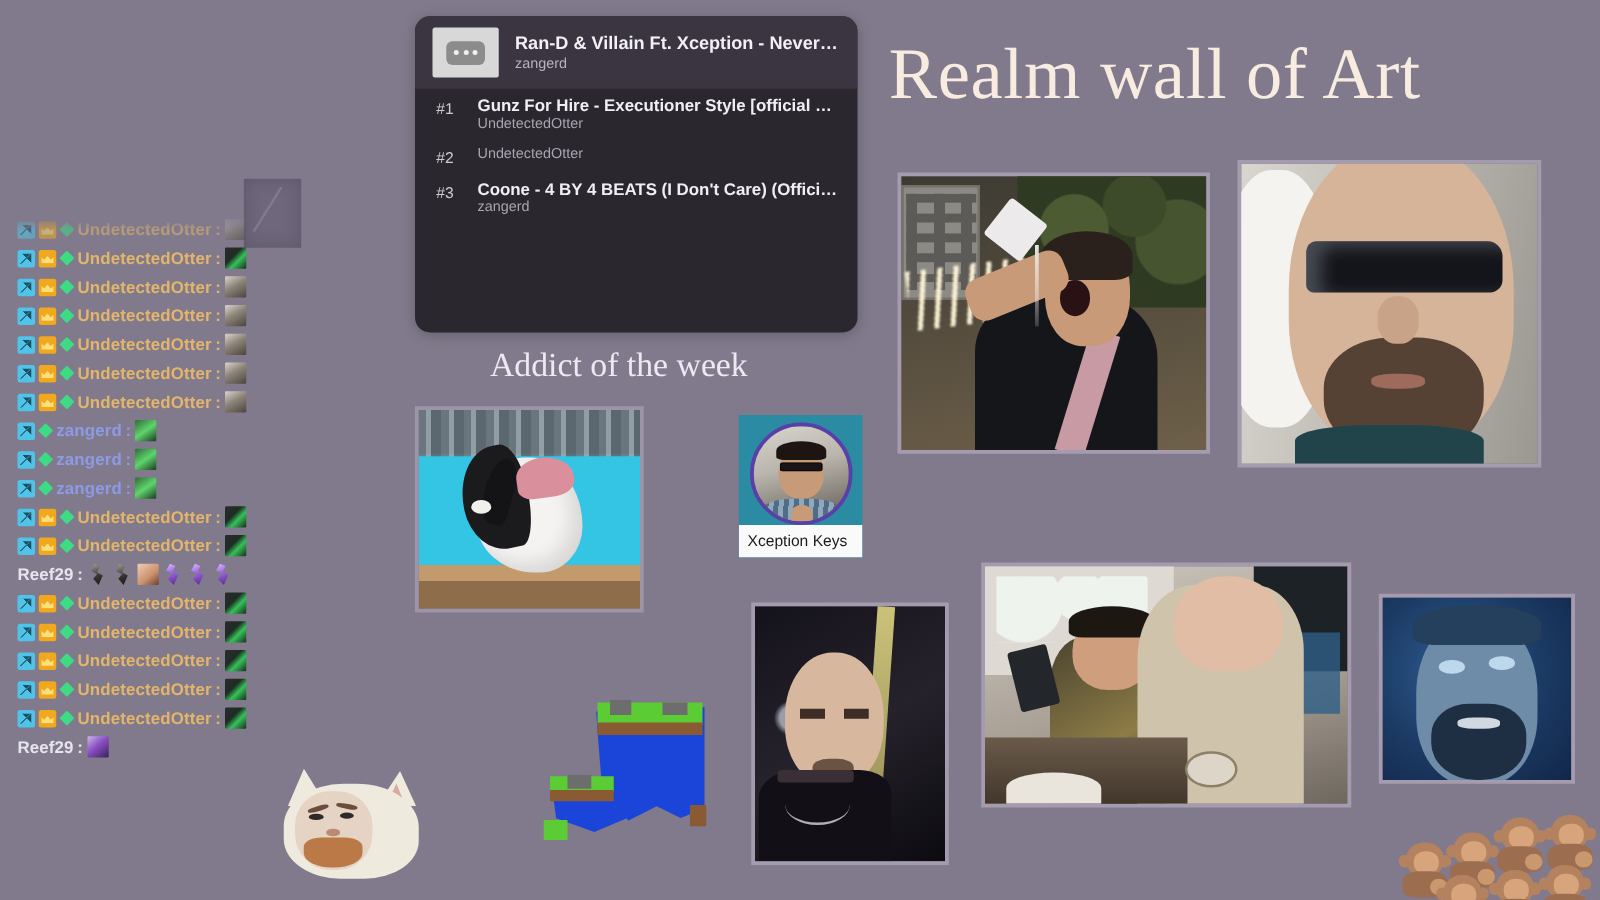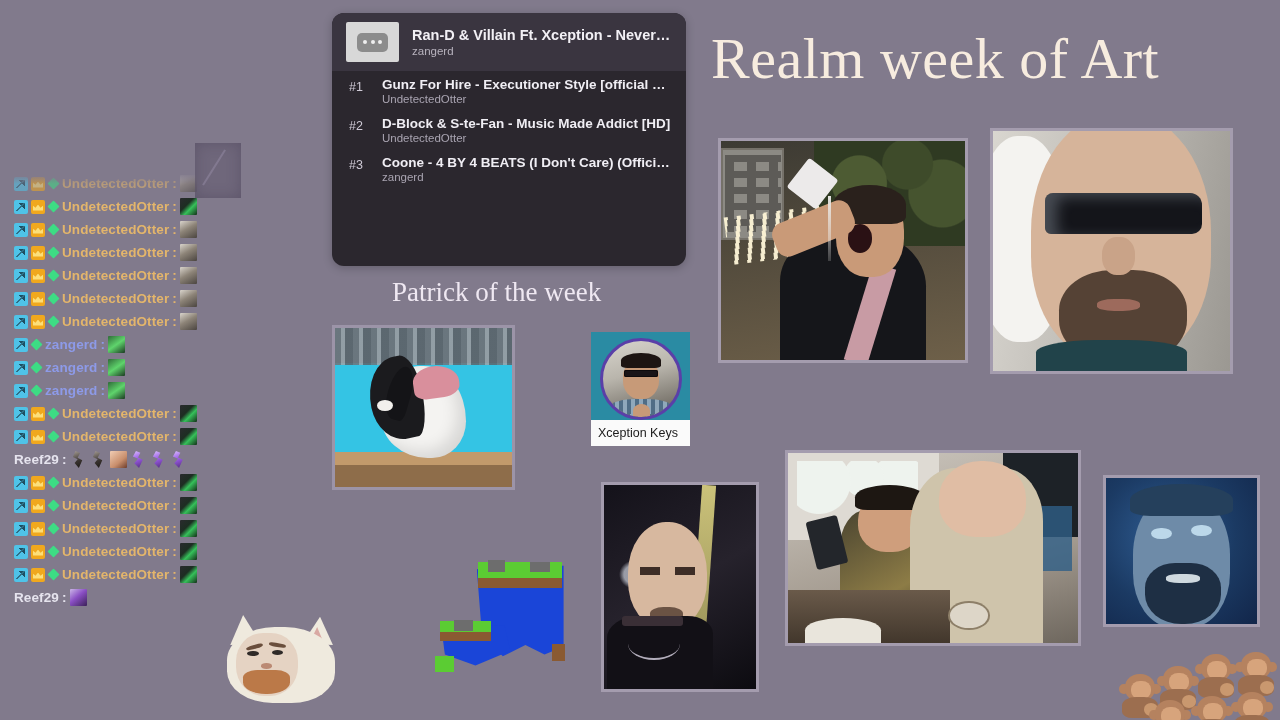--- a/index.html
+++ b/index.html
@@ -529,36 +529,35 @@
       <div class="pl-item">
         <div class="pl-rank">#1</div>
         <div class="pl-body">
           <div class="pl-title">Gunz For Hire - Executioner Style [official vid…</div>
           <div class="pl-sub">UndetectedOtter</div>
         </div>
       </div>
       <div class="pl-item">
         <div class="pl-rank">#2</div>
         <div class="pl-body">
-          <div class="pl-title">D-Block &amp; S-te-Fan - Music Made Addict [HD]</div>
           <div class="pl-sub">UndetectedOtter</div>
         </div>
       </div>
       <div class="pl-item">
         <div class="pl-rank">#3</div>
         <div class="pl-body">
           <div class="pl-title">Coone - 4 BY 4 BEATS (I Don't Care) (Official …</div>
           <div class="pl-sub">zangerd</div>
         </div>
       </div>
     </div>
 </div>
 
-<div id="realm-title">Realm week of Art</div>
-<div id="spastic-title">Patrick of the week</div>
+<div id="realm-title">Realm wall of Art</div>
+<div id="spastic-title">Addict of the week</div>
 
 <div class="photo" id="ph-orca">
   <div class="orca-bg"></div>
   <div class="orca-struct"></div>
   <div class="orca-body"></div>
   <div class="orca-head"></div>
   <div class="orca-fin"></div>
   <div class="orca-mouth"></div>
   <div class="orca-eye"></div>
 

